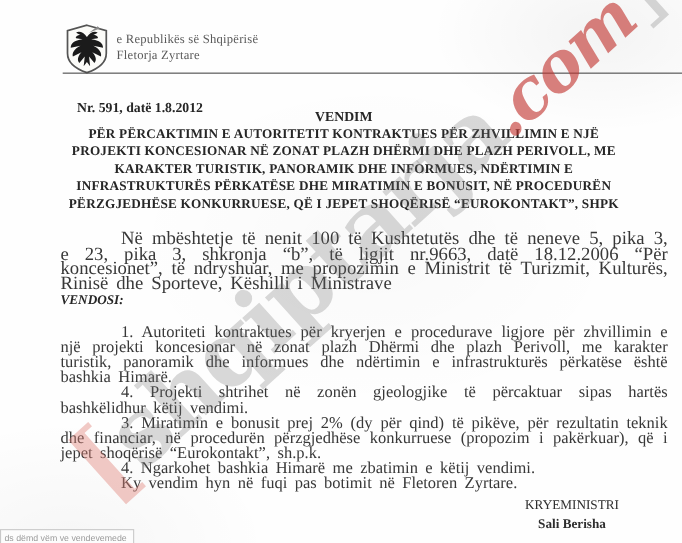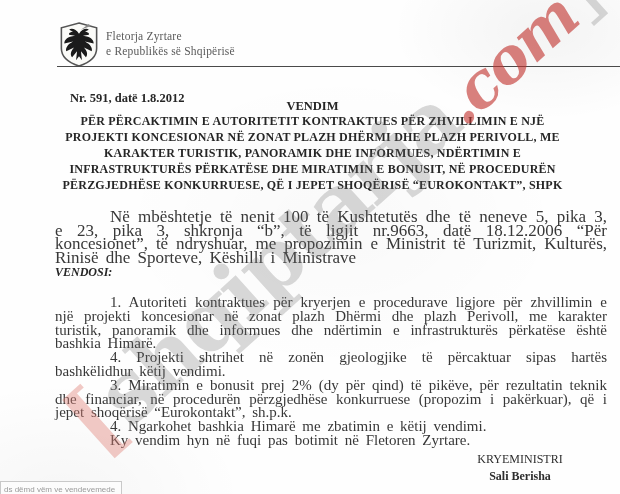--- a/index.html
+++ b/index.html
@@ -67,22 +67,22 @@
   <div class="watermark">
     <span class="wm-open">[</span><span class="wm-site">shqiptarja</span><span class="wm-dom">.com</span><span class="wm-close">]</span>
   </div>
 
   <svg class="logo" viewBox="0 0 42 48" xmlns="http://www.w3.org/2000/svg">
     <path d="M21 2 L39 7 V28 Q39 40 21 46 Q3 40 3 28 V7 Z" fill="#fbfbf8" stroke="#555" stroke-width="1.6"></path>
     <path d="M23 9 L31 3 L33 5 Z" fill="#8a8a8a"></path>
     <path d="M21 13 C18 8 13 7 11 9 L15 11 C12 11 10 13 11 14 L17 15 C9 16 6 19 6 23 L15 21 C9 24 7 28 8 31 L16 27 C12 31 12 35 14 37 L19 31 L18 40 L21 36 L24 40 L23 31 L28 37 C30 35 30 31 26 27 L34 31 C35 28 33 24 27 21 L36 23 C36 19 33 16 25 15 L31 14 C32 13 30 11 27 11 L31 9 C29 7 24 8 21 13 Z" fill="#1b1b1b"></path>
   </svg>
   <div class="org">
+    <div>e Republikës së Shqipërisë</div>
     <div>Fletorja Zyrtare</div>
-    <div>e Republikës së Shqipërisë</div>
   </div>
   <div class="rule"></div>
 
   <div class="vendim">VENDIM</div>
   <div class="nr-line">Nr. 591, datë 1.8.2012</div>
   <div class="doc-title">PËR PËRCAKTIMIN E AUTORITETIT KONTRAKTUES PËR ZHVILLIMIN E NJË PROJEKTI KONCESIONAR NË ZONAT PLAZH DHËRMI DHE PLAZH PERIVOLL, ME KARAKTER TURISTIK, PANORAMIK DHE INFORMUES, NDËRTIMIN E INFRASTRUKTURËS PËRKATËSE DHE MIRATIMIN E BONUSIT, NË PROCEDURËN PËRZGJEDHËSE KONKURRUESE, QË I JEPET SHOQËRISË “EUROKONTAKT”, SHPK</div>
 
   <div class="preamble">Në mbështetje të nenit 100 të Kushtetutës dhe të neneve 5, pika 3, e 23, pika 3, shkronja “b”, të ligjit nr.9663, datë 18.12.2006 “Për koncesionet”, të ndryshuar, me propozimin e Ministrit të Turizmit, Kulturës, Rinisë dhe Sporteve, Këshilli i Ministrave</div>
 
   <div class="vendosi">VENDOSI:</div>

